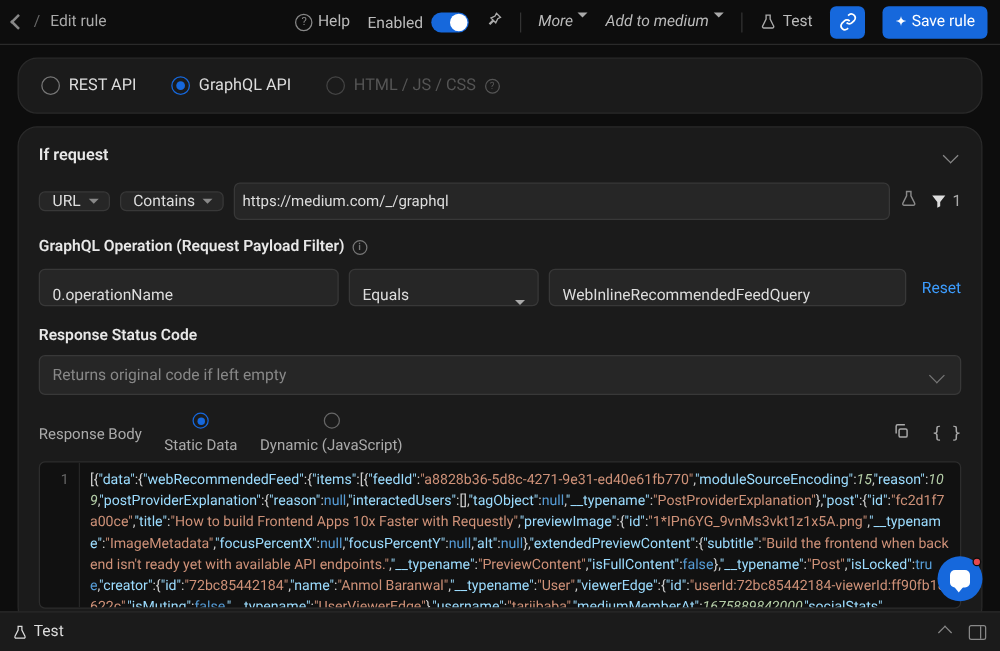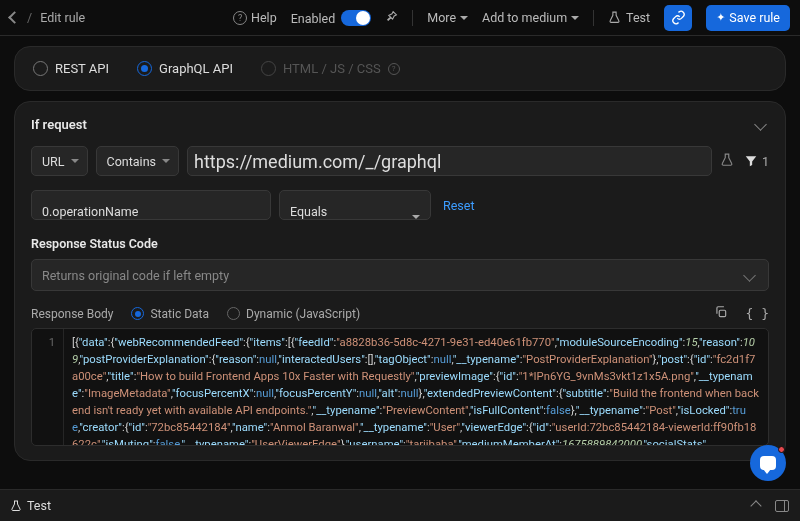--- a/index.html
+++ b/index.html
@@ -9,21 +9,21 @@
 .topbar { display:flex; align-items:center; height:36px; padding:0 10px; border-bottom:1px solid #2a2a2a; gap:10px; }
 .topbar .left { display:flex; align-items:center; gap:8px; color:#aaa; }
 .chevron-left { display:inline-block; width:9px; height:9px; border-left:2px solid #888; border-bottom:2px solid #888; transform:rotate(45deg); }
 .crumb-sep { color:#666; }
 .topbar .spacer { flex:1; }
 .topbar .right { display:flex; align-items:center; gap:14px; color:#bbb; }
 .help { display:flex; align-items:center; gap:4px; }
 .q-circle { width:14px; height:14px; border:1.3px solid #888; border-radius:50%; display:flex; align-items:center; justify-content:center; font-size:9px; color:#888; }
 .toggle { width:30px; height:16px; background:#1668dc; border-radius:8px; position:relative; cursor:pointer; }
 .toggle .knob { position:absolute; right:1px; top:1px; width:14px; height:14px; border-radius:50%; background:#fff; }
-.more, .addgroup { display:flex; align-items:center; gap:4px; cursor:pointer; }
+.more, .addgroup { display:flex; gap:4px; cursor:pointer;font-style:italic; }
 .caret-down { width:0; height:0; border-left:4px solid transparent; border-right:4px solid transparent; border-top:4.5px solid #aaa; }
 .test-link { display:flex; align-items:center; gap:5px; cursor:pointer; }
 .icon-btn { width:28px; height:26px; border-radius:5px; display:flex; align-items:center; justify-content:center; cursor:pointer; }
 .icon-btn.blue { background:#1668dc; }
 .save-btn { height:26px; padding:0 10px; background:#1668dc; color:#fff; border-radius:5px; display:flex; align-items:center; gap:4px; font-size:12.5px; cursor:pointer; border:none; }
 .star { color:#fff; font-size:11px; }
 
 
 .panel { margin:10px 14px; background:#1b1b1b; border:1px solid #2a2a2a; border-radius:16px; padding:10px 16px 14px; }
 .panel.api-type { padding:14px 18px; }
@@ -36,42 +36,42 @@
 .radio.disabled .dot { border-color:#444; }
 .radio .label { font-size:13px; color:#ddd; }
 .radio.disabled .label { color:#555; }
 .info-ic { width:12px; height:12px; border:1.2px solid #555; border-radius:50%; display:flex; align-items:center; justify-content:center; font-size:8px; color:#555; }
 
 .section-header { display:flex; align-items:center; justify-content:space-between; height:24px; margin-bottom:10px; }
 .section-header .title { font-size:13px; font-weight:600; color:#e8e8e8; }
 .chevron-d { width:9px; height:9px; border-right:1.6px solid #888; border-bottom:1.6px solid #888; transform:rotate(45deg); margin-right:4px; }
 
 .row { display:flex; align-items:center; gap:8px; margin-bottom:14px; }
-.select-box { height:30px; background:#262626; border:1px solid #383838; border-radius:5px; display:flex; align-items:center; padding:0 8px 0 10px; gap:6px; cursor:pointer; color:#ddd; font-size:12.5px; }
+.select-box { height:16px; background:#262626; border:1px solid #383838; border-radius:5px; display:flex; align-items:center; padding:0 8px 0 10px; gap:6px; cursor:pointer; color:#ddd; font-size:12.5px; }
 .select-box .caret-down { border-top-color:#888; }
-.url-input { flex:1; height:30px; background:transparent; border:none; outline:none; color:#ddd; font-size:18px; padding:0 6px; }
+.url-input { flex:1; height:30px; background:transparent; border:none; outline:none; color:#ddd; font-size:12px; padding:0 6px; }
 .url-wrap { flex:1; height:30px; background:#262626; border:1px solid #383838; border-radius:5px; display:flex; align-items:center; }
 .right-icons { display:flex; align-items:center; gap:10px; color:#aaa; }
 .count { font-size:12.5px; }
 
 .sub-label { font-size:12.5px; font-weight:600; color:#e8e8e8; margin:4px 0 10px; display:flex; align-items:center; gap:6px; }
 .filter-row { display:flex; gap:8px; align-items:center; }
 .filter-row .field { height:30px; background:#262626; border:1px solid #383838; border-radius:5px; padding:0 10px; display:flex; align-items:flex-end; color:#ddd; font-size:12.5px; }
 .filter-row .key { width:240px; justify-content:flex-start; }
 .filter-row .op  { width:152px; justify-content:space-between; cursor:pointer; }
 .filter-row .val { flex:1; justify-content:flex-start; }
 .reset { color:#3d9dff; font-size:12.5px; cursor:pointer; margin-left:4px; }
 
 .status-label { font-size:12.5px; font-weight:600; color:#e8e8e8; margin:16px 0 8px; }
 .status-field { height:32px; background:#262626; border:1px solid #383838; border-radius:5px; display:flex; align-items:center; justify-content:space-between; padding:0 10px; color:#888; cursor:pointer; }
 .status-field .chevron-d { border-color:#777; }
 
 .respbody-row { display:flex; align-items:center; gap:18px; margin:14px 0 6px; color:#aaa; font-size:12px; }
 .respbody-row .spacer { flex:1; }
-.radio-sm { display:flex; align-items:center; gap:6px; cursor:pointer; }
+.radio-sm { display:flex; align-items:center; gap:6px; cursor:pointer;flex-direction:column; }
 .radio-sm .dot { width:13px; height:13px; border-radius:50%; border:1.4px solid #666; position:relative; }
 .radio-sm.selected .dot { border-color:#1668dc; }
 .radio-sm.selected .dot::after { content:""; position:absolute; inset:2.5px; background:#1668dc; border-radius:50%; }
 .braces { font-family:monospace; font-size:13px; color:#aaa; cursor:pointer; }
 
 .code-box { background:#111; border:1px solid #2d2d2d; border-radius:5px; display:flex; font-family:Menlo,Consolas,monospace; font-size:11.3px; line-height:1.5; height:118px; overflow:hidden; }
 .gutter { width:32px; text-align:right; padding:6px 8px 0 0; color:#666; border-right:1px solid #262626; user-select:none; }
 .code { flex:1; padding:6px 8px 0; white-space:pre-wrap; word-break:break-all; overflow:hidden; }
 .t-key   { color:#9cdcfe; }
 .t-str   { color:#ce9178; }
@@ -194,29 +194,36 @@
       </span>
       <span style="display:flex;align-items:center;gap:4px;">
         <svg width="14" height="14" viewBox="0 0 24 24" fill="#ddd">
               <path d="M3 4h18l-7 9v6l-4 2v-8z"></path>
             </svg>
         <span class="count">1</span>
       </span>
     </div>
   </div>
 
+  <div class="sub-label">
+    <span>GraphQL Operation (Request Payload Filter)</span>
+    <span class="info-ic" style="border-color:#777;color:#777;">i</span>
+  </div>
 
   <div class="filter-row">
     <div class="field key">
           <span>0.operationName</span>
         </div>
     <div class="field op">
       <span>Equals</span>
       <span class="caret-down"></span>
     </div>
+    <div class="field val">
+          <span>WebInlineRecommendedFeedQuery</span>
+        </div>
     <span class="reset">Reset</span>
   </div>
 
   <div class="status-label">Response Status Code</div>
   <div class="status-field">
     <span>Returns original code if left empty</span>
     <span class="chevron-d"></span>
   </div>
 
   <div class="respbody-row">

